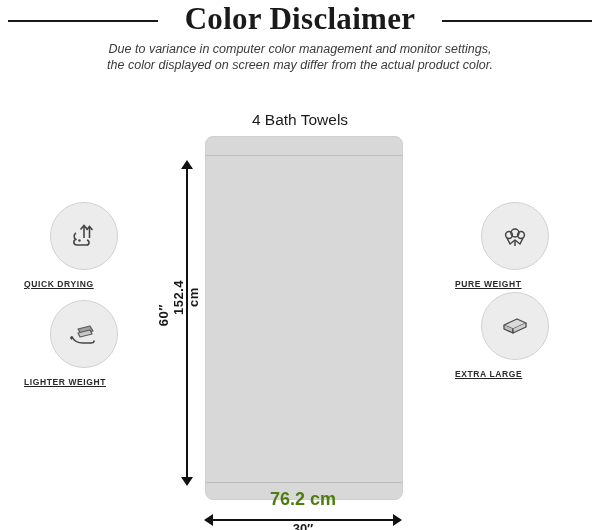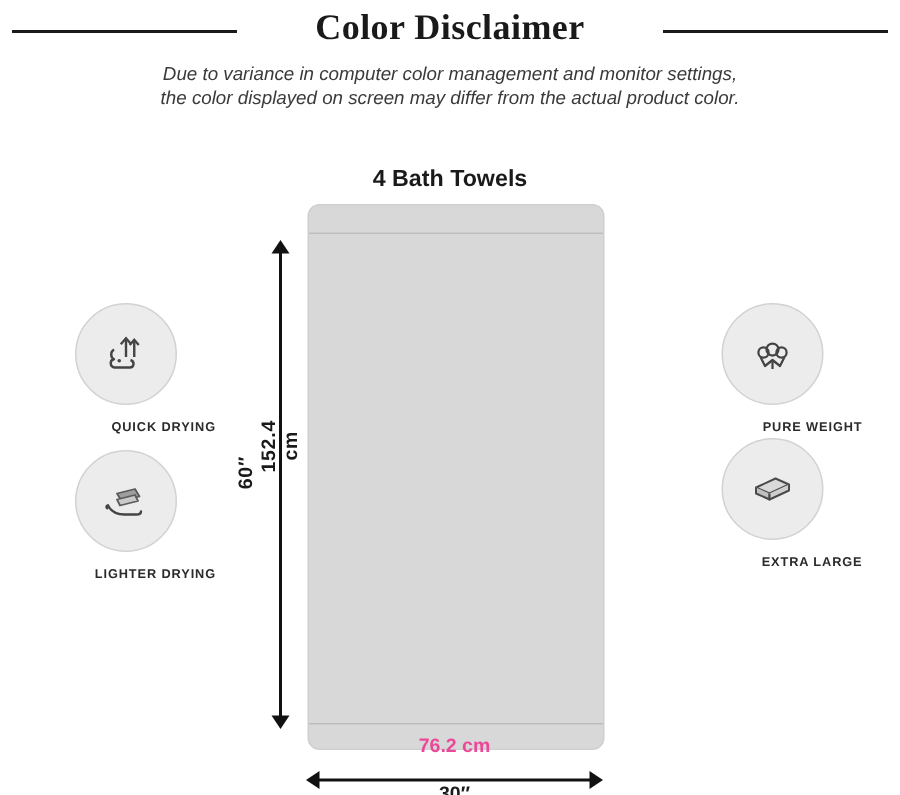--- a/index.html
+++ b/index.html
@@ -31,21 +31,21 @@
   .rule-left  { left: 8px;  width: 150px; }
   .rule-right { right: 8px; width: 150px; }
 
   .disclaimer-title {
     position: absolute;
     top: 0;
     left: 0;
     width: 600px;
     text-align: center;
     font-family: "Liberation Serif", serif;
-    font-size: 24px;
+    font-size: 31px;
     font-weight: 700;
     letter-spacing: 0.3px;
     color: #1a1a1a;
     line-height: 38px;
   }
 
   .disclaimer-body {
     position: absolute;
     top: 41px;
     left: 100px;
@@ -58,21 +58,21 @@
   }
 
   
   .product-title {
     position: absolute;
     top: 111px;
     left: 0;
     width: 600px;
     text-align: center;
     font-size: 15.5px;
-    font-weight: 700;
+    font-weight: 400;
     color: #1a1a1a;
   }
 
   
   .towel {
     position: absolute;
     left: 205px;
     top: 136px;
     width: 196px;
     height: 362px;
@@ -151,40 +151,41 @@
   }
   .dim-h .cap.left  { left: -8px;  border-right: 9px solid #111111; }
   .dim-h .cap.right { right: -8px; border-left: 9px solid #111111; }
 
   .label-cm-h {
     position: absolute;
     top: 489px;
     left: 213px;
     width: 180px;
     text-align: center;
-    font-size: 13px;
-    font-weight: 700;
-    color: #ec4899;
+    font-size: 18px;
+    font-weight: 700;
+    color: #4d7c0f;
   }
   .label-in-h {
     position: absolute;
     top: 521px;
     left: 213px;
     width: 180px;
     text-align: center;
     font-size: 13px;
     font-weight: 700;
     color: #1a1a1a;
   }
 
   
   .feature {
     position: absolute;
     width: 120px;
-    text-align: right;
+    text-align: left;
+    text-decoration: underline;
   }
   .badge {
     width: 66px;
     height: 66px;
     border-radius: 50%;
     background: #ececec;
     border: 1px solid #d2d2d2;
     margin: 0 auto;
     display: flex;
     align-items: center;
@@ -252,21 +253,21 @@
 
 <div class="feature f-light">
   <div class="badge">
     <svg width="36" height="36" viewBox="0 0 36 36">
       <path d="M12 13 L24 10 L27 15 L15 18 Z" fill="#9e9e9e" stroke="#5a5a5a" stroke-width="1.2" stroke-linejoin="round"></path>
       <path d="M12 17 L24 14 L26 18 L14 21 Z" fill="#c9c9c9" stroke="#5a5a5a" stroke-width="1.2" stroke-linejoin="round"></path>
       <path d="M6 21 c2 4 6 6 11 6 h8 c2 0 3 -1 3 -2" stroke="#444" stroke-width="1.6" fill="none" stroke-linecap="round"></path>
       <path d="M6 21 c-1 0 -1.5 1 -0.5 1.8" stroke="#444" stroke-width="1.6" fill="none" stroke-linecap="round"></path>
     </svg>
   </div>
-  <div class="feature-label">LIGHTER DRYING</div>
+  <div class="feature-label">LIGHTER WEIGHT</div>
 </div>
 
 <div class="feature f-cotton">
   <div class="badge">
     <svg width="34" height="34" viewBox="0 0 34 34">
       <circle cx="17" cy="14" r="4" fill="none" stroke="#444" stroke-width="1.5"></circle>
       <circle cx="11" cy="16" r="3.4" fill="none" stroke="#444" stroke-width="1.5"></circle>
       <circle cx="23" cy="16" r="3.4" fill="none" stroke="#444" stroke-width="1.5"></circle>
       <path d="M9 19 L12 25 L17 21 L22 25 L25 19" fill="none" stroke="#444" stroke-width="1.5" stroke-linejoin="round"></path>
       <path d="M17 21 L17 27" fill="none" stroke="#444" stroke-width="1.5"></path>

